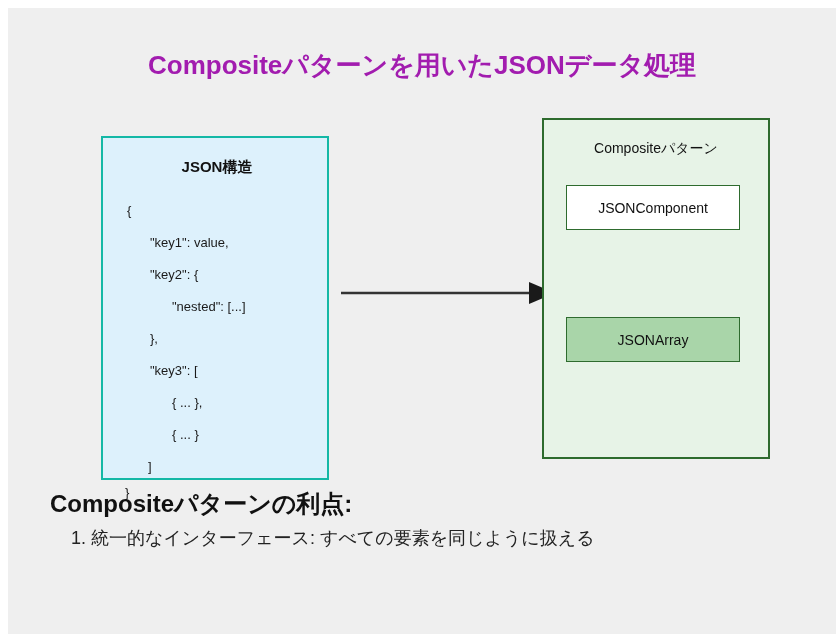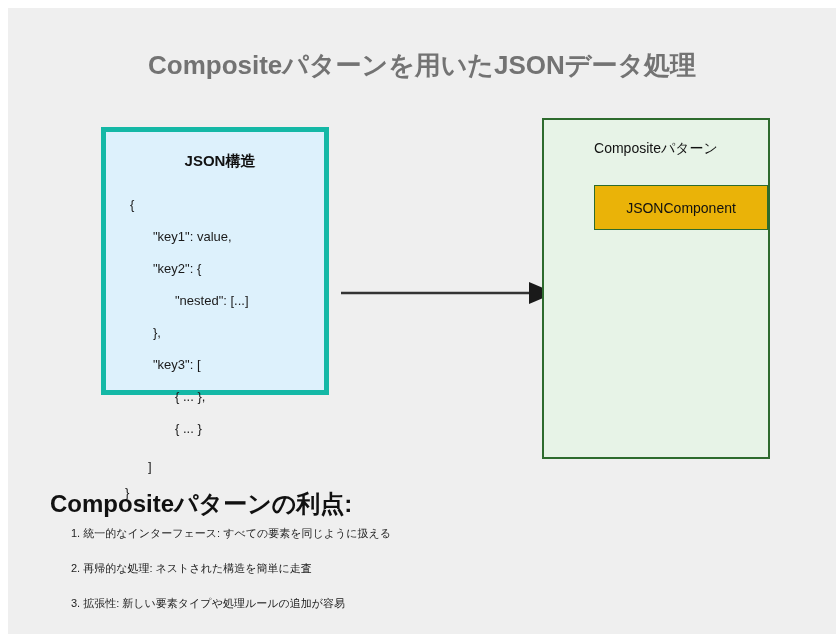--- a/index.html
+++ b/index.html
@@ -25,33 +25,33 @@
 
   
   #slide-title {
     position: absolute;
     left: 0;
     top: 40px;
     width: 828px;
     text-align: center;
     font-size: 26px;
     font-weight: bold;
-    color: #737373;
+    color: #a21caf;
     letter-spacing: 0px;
   }
 
   
   #json-box {
     position: absolute;
     left: 93px;
-    top: 119px;
-    width: 228px;
-    height: 268px;
+    top: 128px;
+    width: 228px;
+    height: 344px;
     background: #ddf1fc;
-    border: 5px solid #14b8a6;
+    border: 2px solid #14b8a6;
     box-sizing: border-box;
   }
   #json-box-title {
     position: absolute;
     left: 0;
     top: 20px;
     width: 228px;
     text-align: center;
     font-size: 15px;
     font-weight: bold;
@@ -130,40 +130,40 @@
     width: 174px;
     height: 45px;
     border: 1px solid #2e6b2e;
     box-sizing: border-box;
     display: flex;
     align-items: center;
     justify-content: center;
     font-size: 14px;
     color: #111111;
   }
-  .pattern-item.primary { background: #eab308; margin-left: 28px; }
+  .pattern-item.primary { background: #ffffff; }
   .pattern-item.normal  { background: #a9d5a9; }
   .pi0 { top: 65px; }
   .pi1 { top: 131px; }
   .pi2 { top: 197px; }
   .pi3 { top: 262px; }
 
   
   #benefits-heading {
     position: absolute;
     left: 42px;
     top: 480px;
     font-size: 24px;
     font-weight: bold;
     color: #111111;
   }
   .benefit-item {
     position: absolute;
     left: 63px;
-    font-size: 11px;
+    font-size: 18px;
     color: #222222;
     white-space: nowrap;
     text-align: right;
   }
   .bi0 { top: 518px; }
   .bi1 { top: 553px; }
   .bi2 { top: 588px; }
 </style>
 </head>
 <body>
@@ -189,20 +189,19 @@
   <div id="json-overflow-brace">}</div>
 
   <svg id="flow-arrow" viewBox="0 0 226 34" xmlns="http://www.w3.org/2000/svg">
     <line x1="8" y1="17" x2="198" y2="17" stroke="#333333" stroke-width="2.5"></line>
     <polygon points="196,6 222,17 196,28" fill="#1a1a1a"></polygon>
   </svg>
 
   <div id="pattern-box">
     <div id="pattern-box-title">Compositeパターン</div>
     <div class="pattern-item primary pi0">JSONComponent</div>
+    <div class="pattern-item normal pi2">JSONArray</div>
   </div>
 
   <div id="benefits-heading">Compositeパターンの利点:</div>
   <div class="benefit-item bi0">1. 統一的なインターフェース: すべての要素を同じように扱える</div>
-  <div class="benefit-item bi1">2. 再帰的な処理: ネストされた構造を簡単に走査</div>
-  <div class="benefit-item bi2">3. 拡張性: 新しい要素タイプや処理ルールの追加が容易</div>
 
 </div>
 
 </body></html>

